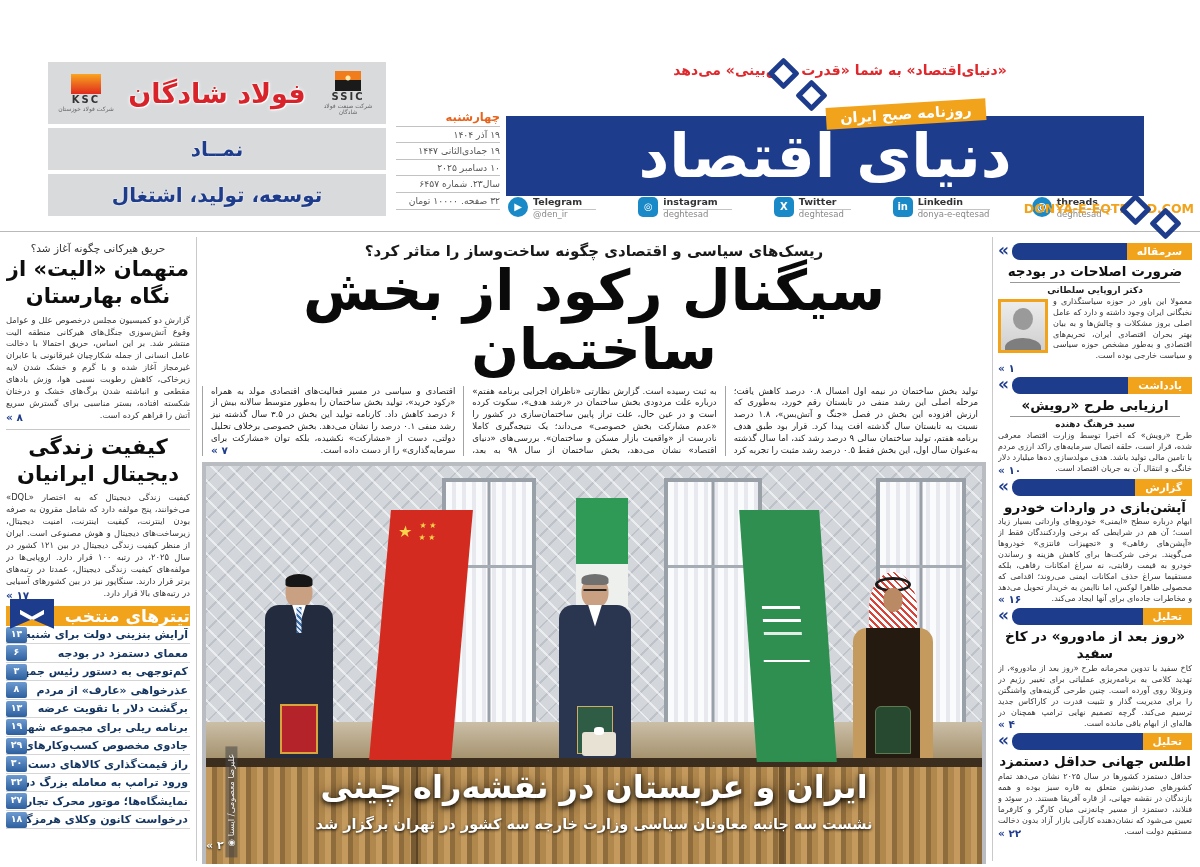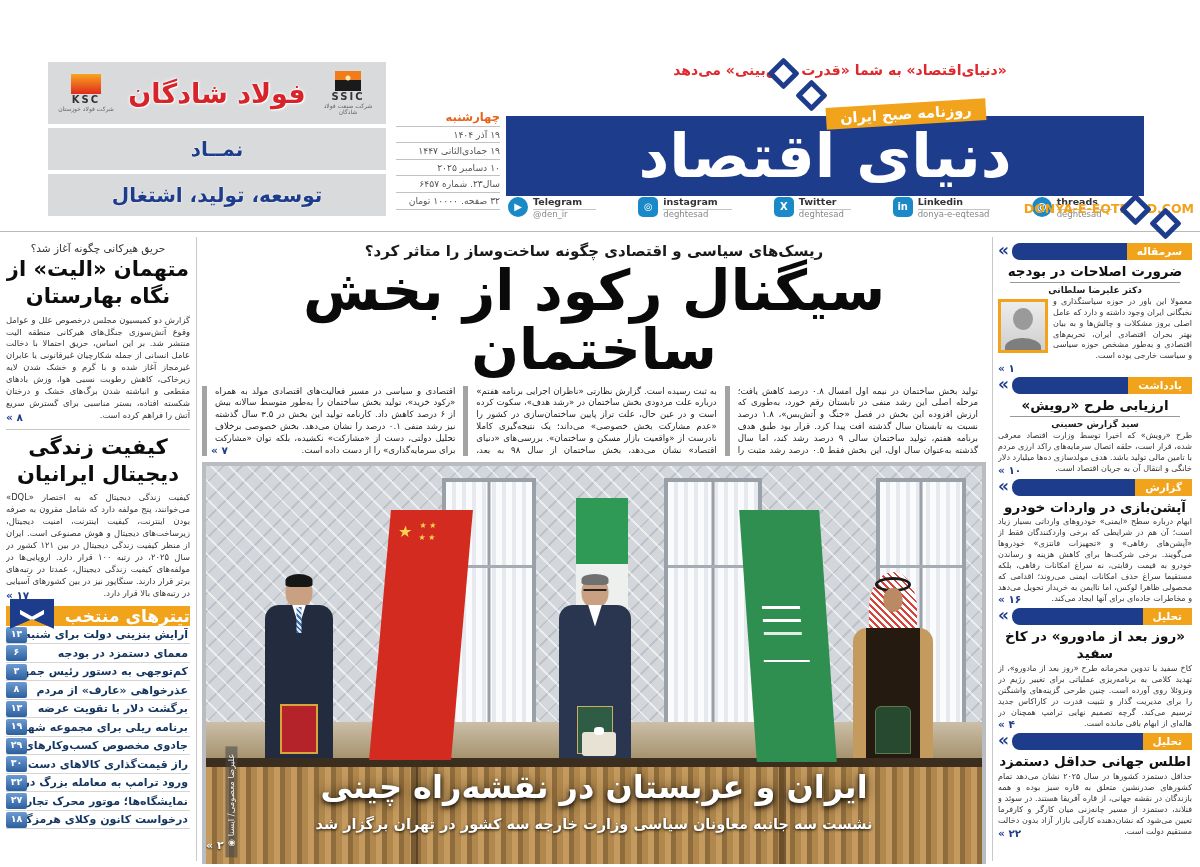--- a/index.html
+++ b/index.html
@@ -72,21 +72,21 @@
   .shp{width:21px;height:16px;background:linear-gradient(180deg,#6d9bd1,#2d5f9e);color:#fff;font-size:9.5px;
        font-weight:bold;text-align:center;line-height:13px;border-radius:2px;flex:none;}
   .sht{flex:1;direction:rtl;text-align:right;color:#14355f;font-weight:bold;font-size:11px;padding-right:2px;
        white-space:nowrap;overflow:hidden;}
 
   
   .main{position:absolute;left:202px;top:240px;width:784px;height:624px;overflow:hidden;}
   .mkick{font-size:15px;font-weight:bold;color:#1a1a1a;text-align:center;margin:2px 0 2px;}
   .mhead{font-size:56px;font-weight:bold;color:#0a0a0a;text-align:center;line-height:1.05;margin:0;letter-spacing:-1px;}
   .lead{display:flex;direction:rtl;height:70px;overflow:hidden;position:relative;margin-top:6px;}
-  .lcol{flex:1;padding:0 8px;border-left:5px solid #a3a3a3;font-size:8.6px;line-height:1.38;text-align:justify;color:#1c1c1c;}
+  .lcol{flex:1;padding:0 8px;border-left:1px solid #a3a3a3;font-size:8.6px;line-height:1.38;text-align:justify;color:#1c1c1c;}
   .lcol:last-child{border-left:none;}
   .lead .pref{position:absolute;left:6px;bottom:0;background:#fff;padding:0 3px;}
 
   
   .photo{position:relative;margin-top:6px;height:446px;background:#d3d6db;border:4px solid #b9bcc0;
          box-sizing:border-box;overflow:hidden;}
   .wall{position:absolute;inset:0;
     background-image:repeating-linear-gradient(45deg,rgba(255,255,255,.55) 0 2px,rgba(0,0,0,0) 2px 13px),
                      repeating-linear-gradient(-45deg,rgba(150,156,168,.35) 0 2px,rgba(0,0,0,0) 2px 13px);
     background-color:#d3d6db;}
@@ -387,36 +387,36 @@
 
   <aside class="sidebar">
 
     <section class="sec">
       <div class="bar">
         <span class="chev"></span>
         <span class="bfill"></span>
         <span class="blab">سرمقاله</span>
       </div>
       <h3>ضرورت اصلاحات در بودجه</h3>
-      <div class="auth">دکتر علیرضا سلطانی</div>
+      <div class="auth">دکتر اروپایی سلطانی</div>
       <div>
         <span class="avatar"></span>
         <p class="sbody">معمولا این باور در حوزه سیاستگذاری و نخبگانی ایران وجود داشته و دارد که عامل اصلی بروز مشکلات و چالش‌ها و به بیان بهتر بحران اقتصادی ایران، تحریم‌های اقتصادی و به‌طور مشخص حوزه سیاسی و سیاست خارجی بوده است.</p>
       </div>
       <div class="pref" style="clear:both;">« ۱</div>
     </section>
 
     <section class="sec">
       <div class="bar">
         <span class="chev"></span>
         <span class="bfill"></span>
         <span class="blab">یادداشت</span>
       </div>
       <h3>ارزیابی طرح «رویش»</h3>
-      <div class="auth">سید گزارش حسینی</div>
+      <div class="auth">سید فرهنگ دهنده</div>
       <p class="sbody">طرح «رویش» که اخیرا توسط وزارت اقتصاد معرفی شده، قرار است، حلقه اتصال سرمایه‌های راکد ارزی مردم با تامین مالی تولید باشد. هدف مولدسازی ده‌ها میلیارد دلار خانگی و انتقال آن به جریان اقتصاد است.</p>
       <div class="pref mt-neg">« ۱۰</div>
     </section>
 
     <section class="sec">
       <div class="bar">
         <span class="chev"></span>
         <span class="bfill"></span>
         <span class="blab">گزارش</span>
       </div>

